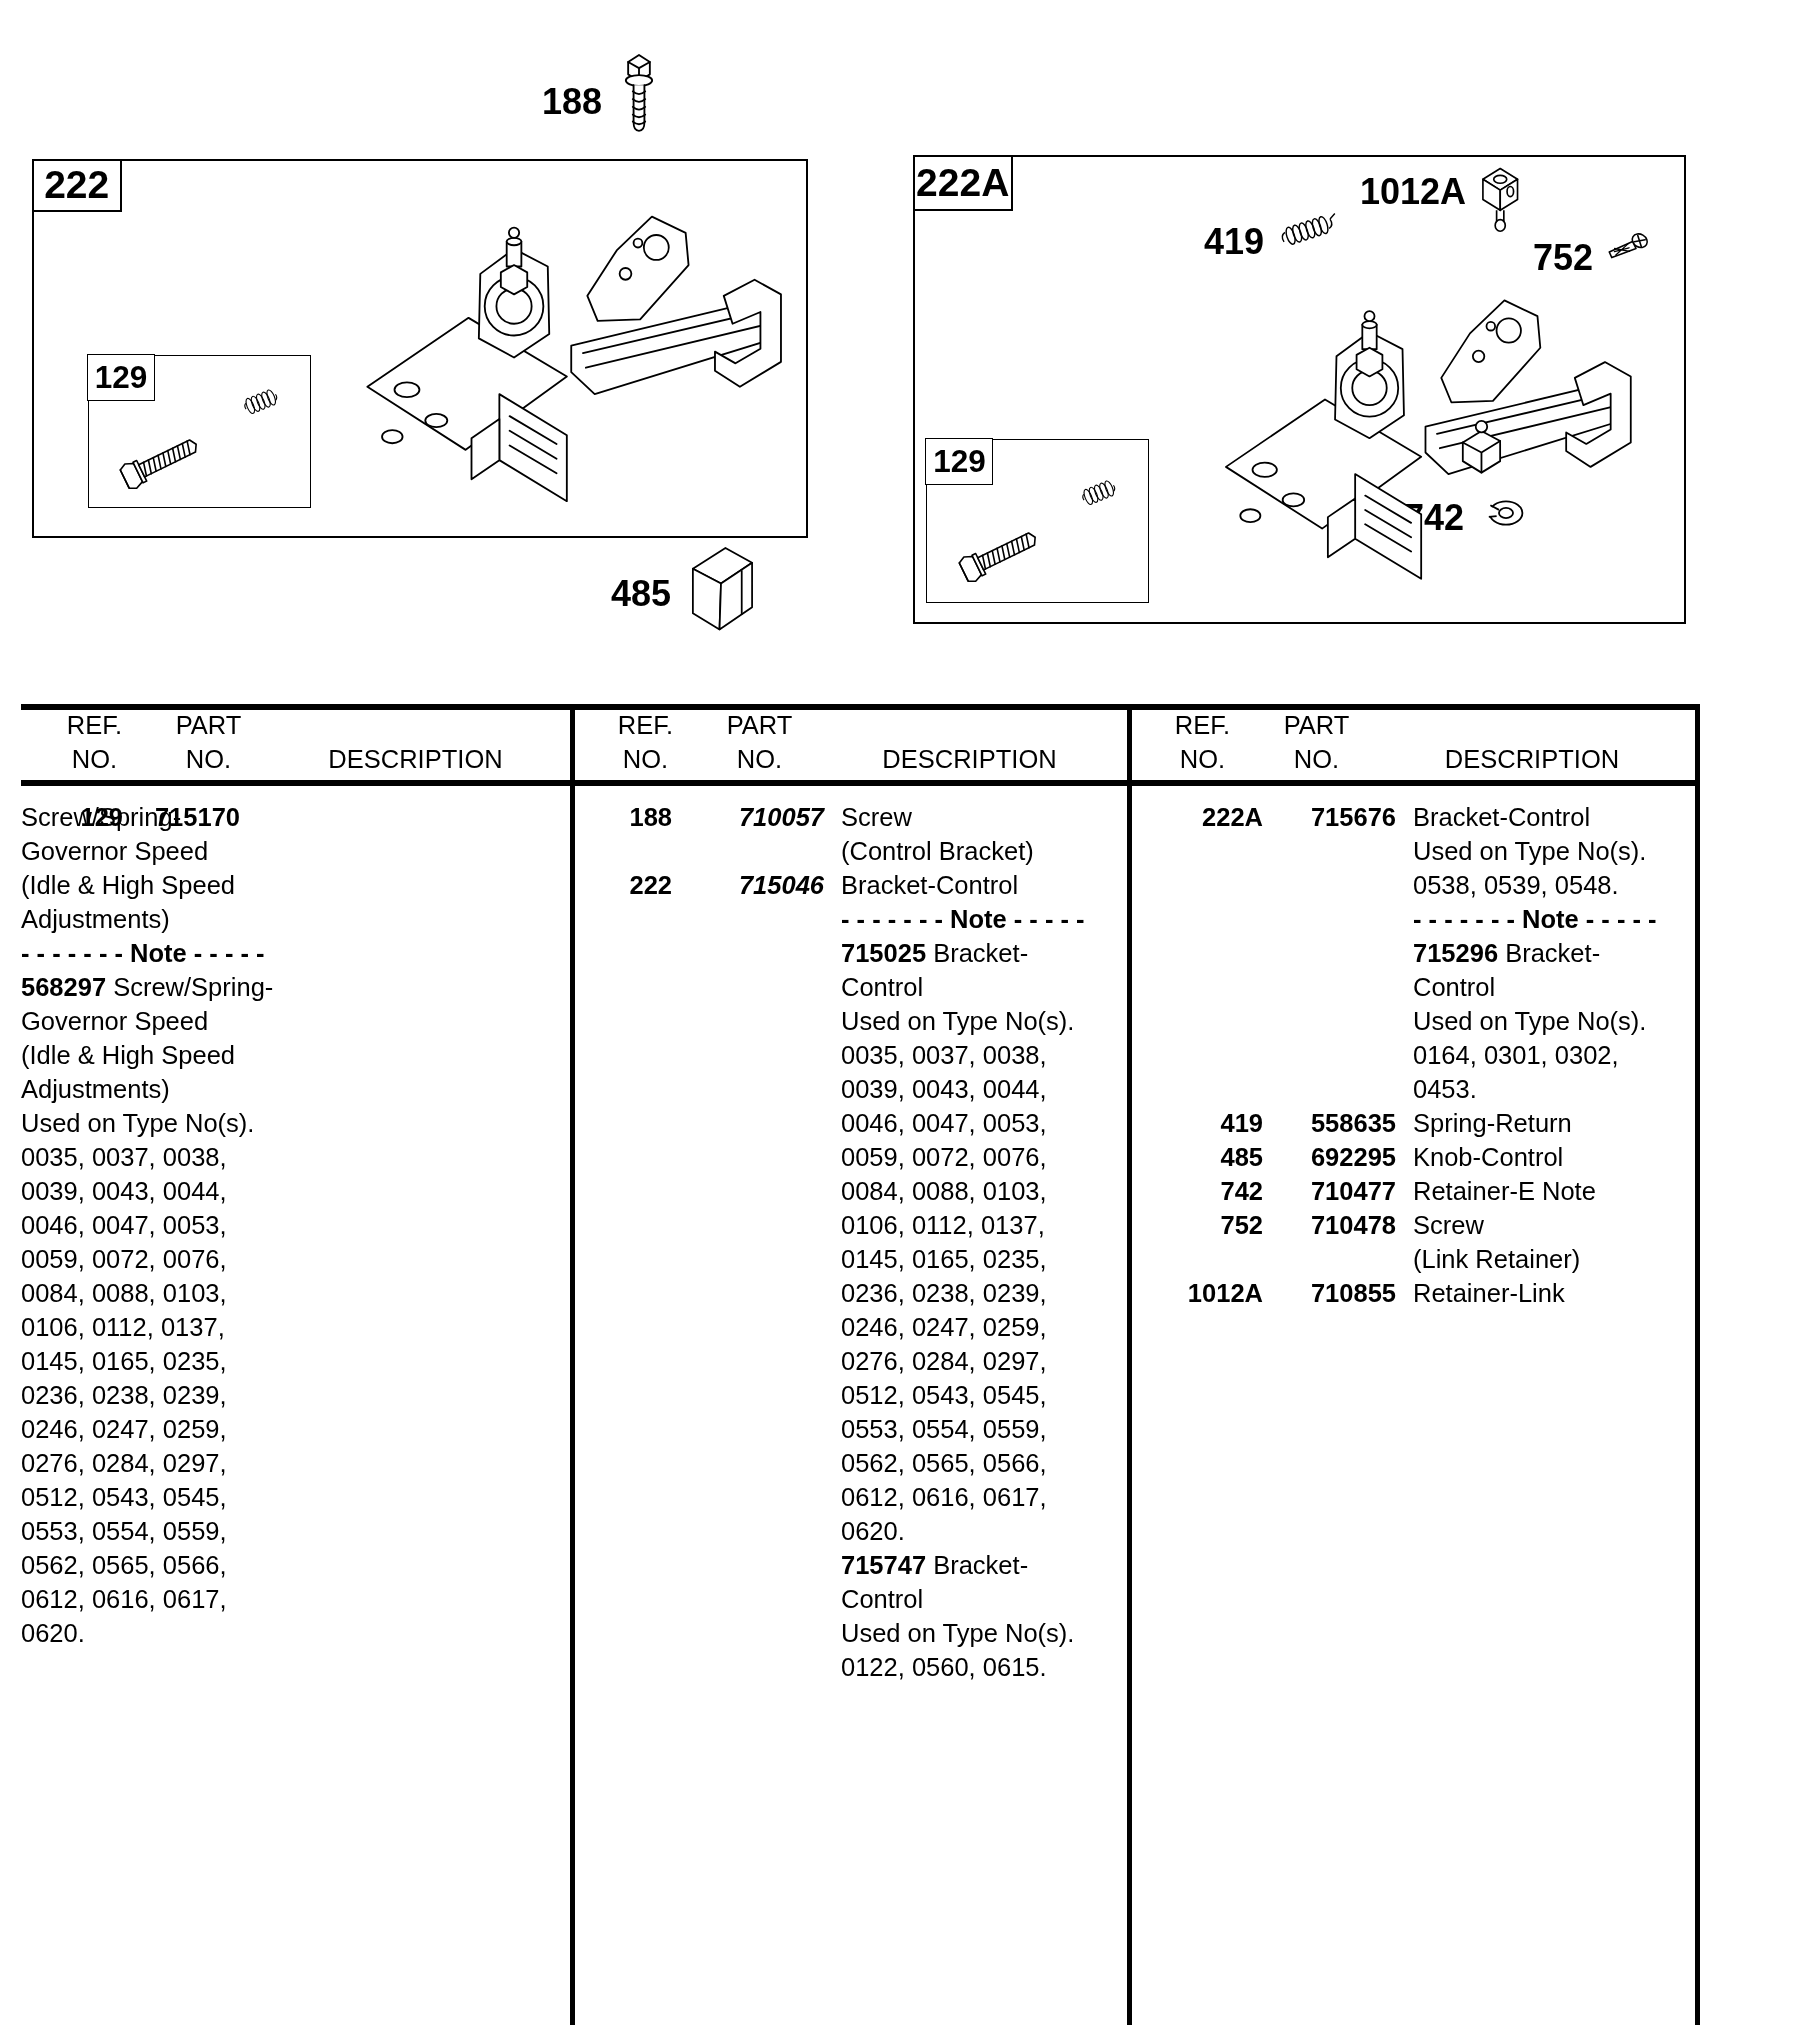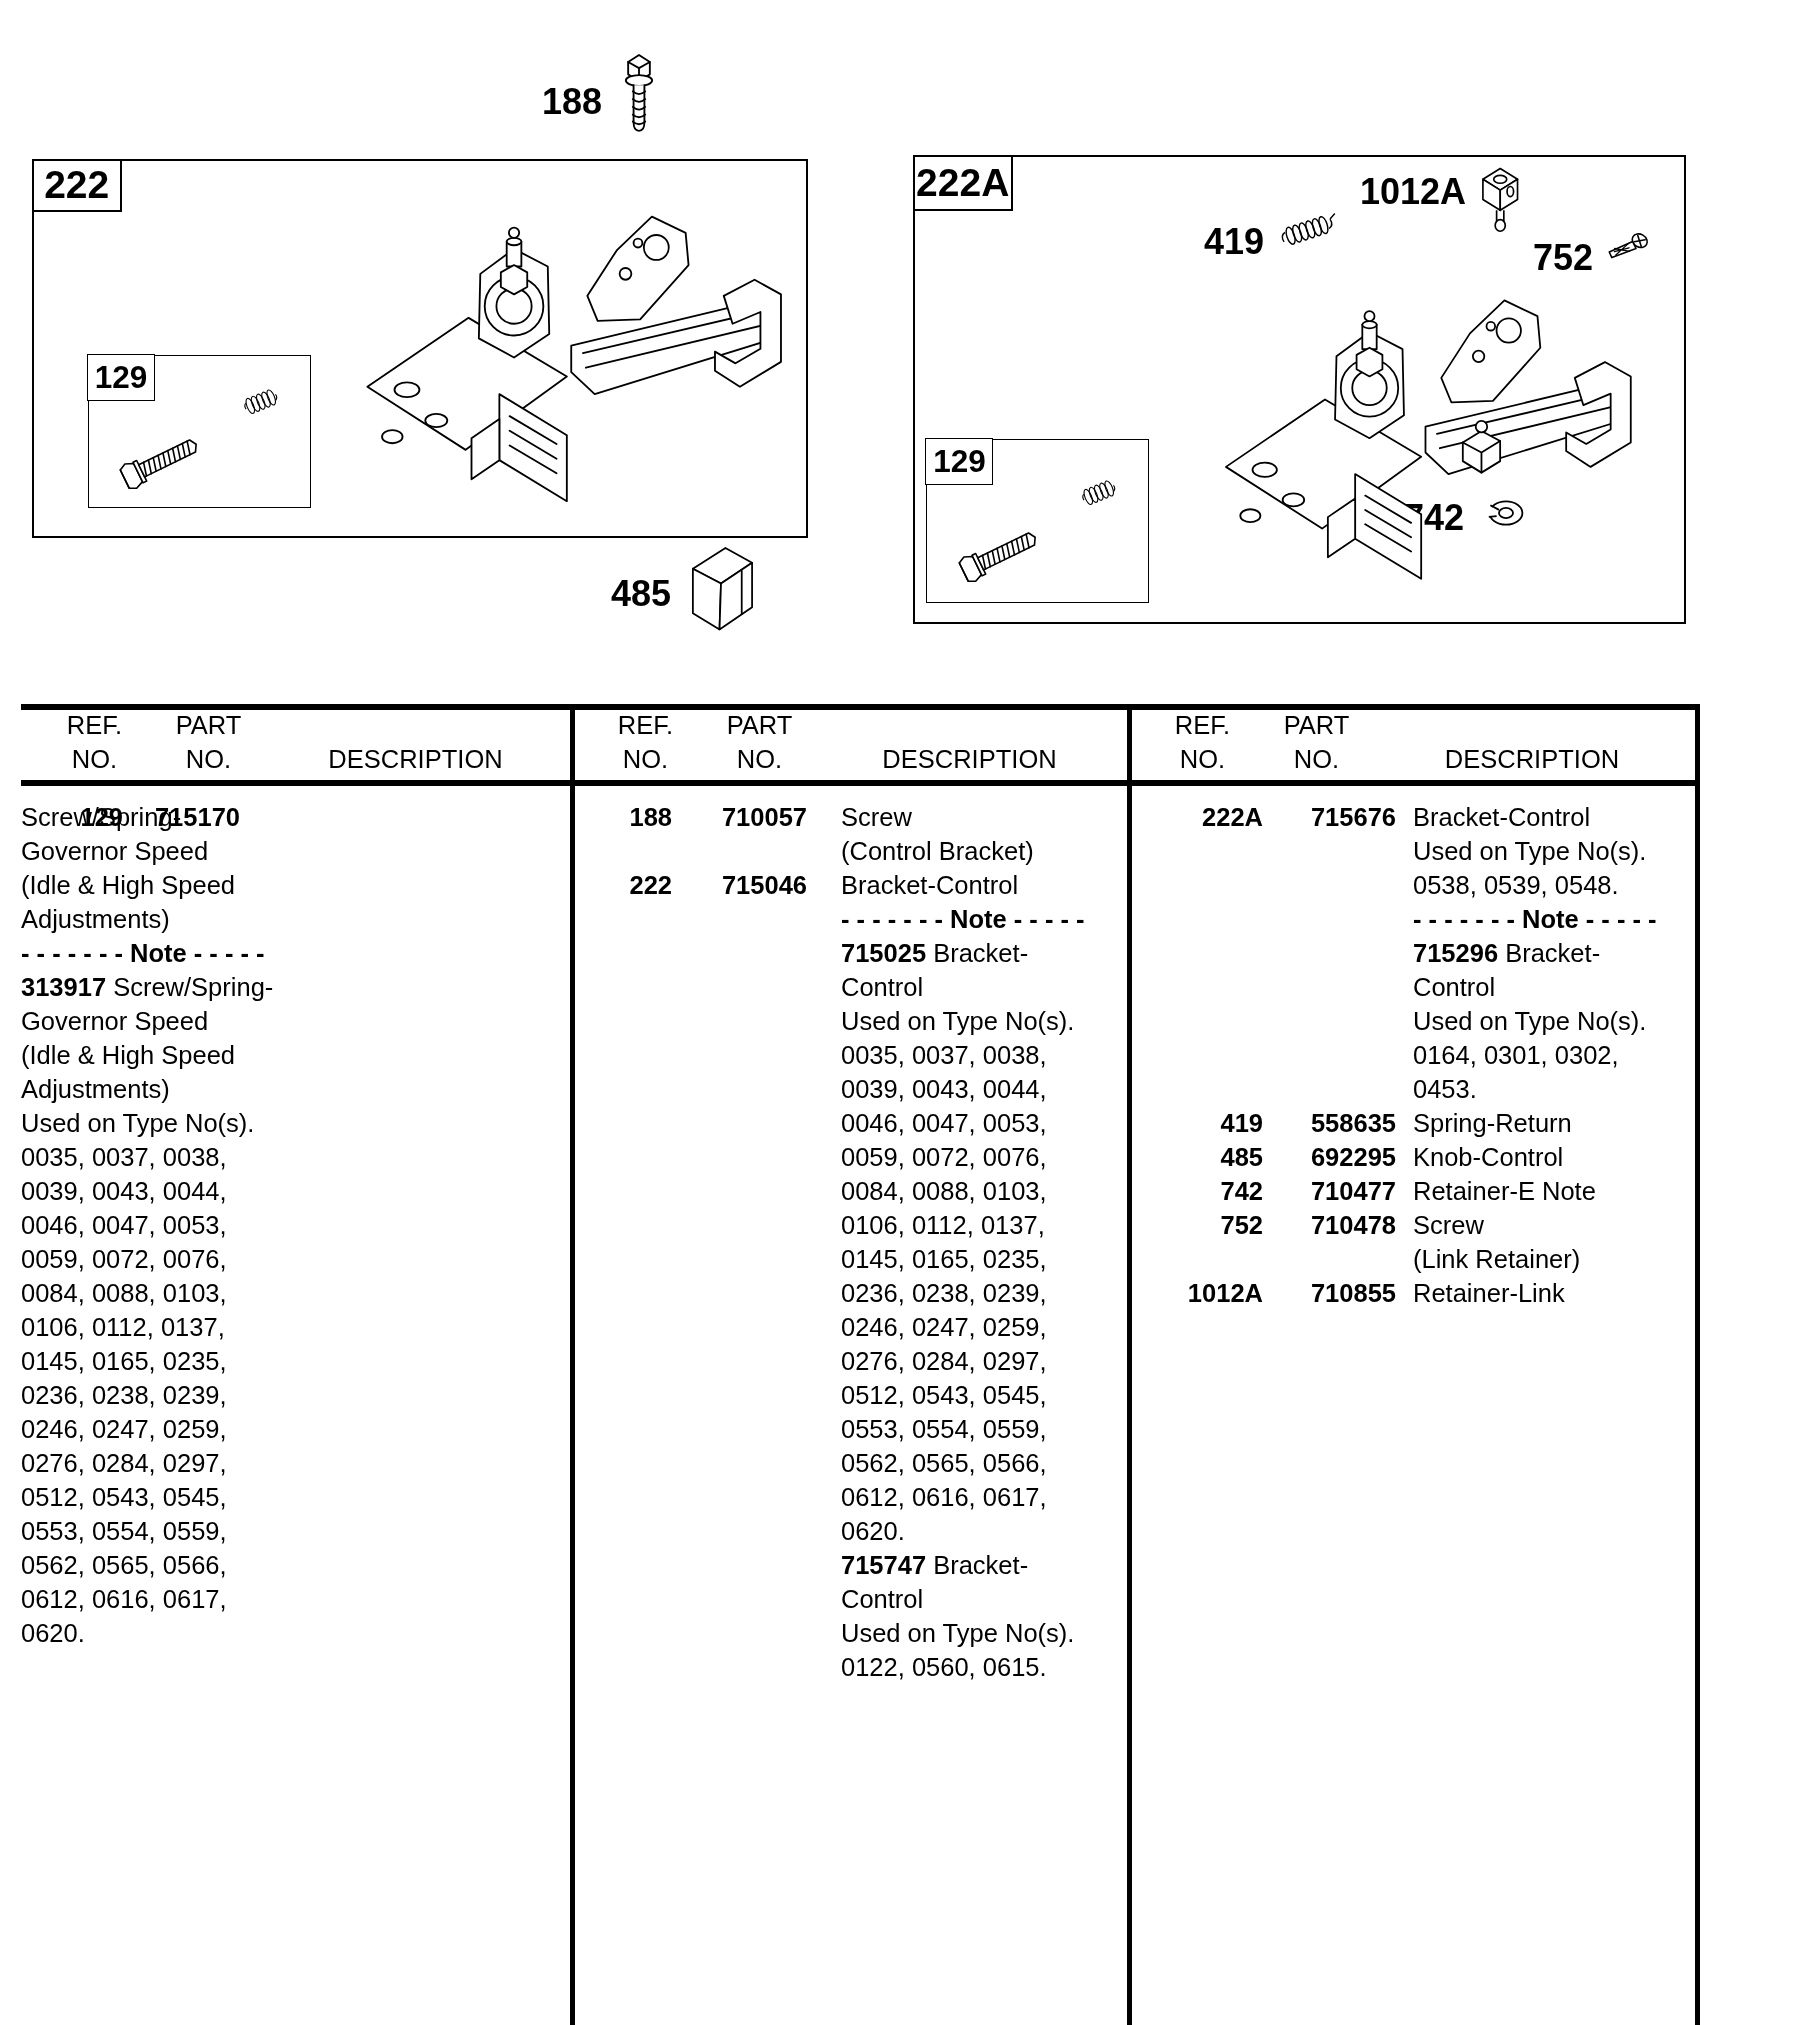--- a/index.html
+++ b/index.html
@@ -24,21 +24,21 @@
   .hdr .c2{position:absolute;left:120px;width:135px;text-align:center;top:0;}
   .hdr .c3{position:absolute;left:238px;right:0;text-align:center;top:34px;}
   
   .panel{position:absolute;top:800px;font-size:25.5px;line-height:34px;}
   .p0{left:21px;width:551px;}
   .p1{left:572px;width:557px;}
   .p2{left:1129px;width:568px;}
   .row{position:relative;}
   .ref,.part{position:absolute;top:0;font-weight:bold;text-align:right;white-space:nowrap;}
   .p0 .ref{left:0;width:102px;} .p0 .part{left:117px;width:102px;} .p0 .desc{}
-  .p1 .ref{left:0;width:100px;} .p1 .part{left:130px;width:105px;} .p1 .desc{margin-left:269px;}
+  .p1 .ref{left:0;width:100px;} .p1 .part{left:147px;width:105px;font-style:italic;} .p1 .desc{margin-left:269px;}
   .p2 .ref{left:0;width:134px;} .p2 .part{left:164px;width:103px;} .p2 .desc{margin-left:284px;}
   .line{white-space:nowrap;}
   .b{font-weight:bold;}
 </style>
 </head>
 <body>
 
 <span class="plabel" style="left:542px;top:84px;">188</span>
 <span class="abs" style="left:615px;top:51px;">
   <svg width="48" height="87" viewBox="0 0 62 112" fill="#fff" stroke="#000" stroke-width="2.4" stroke-linejoin="round" stroke-linecap="round">
@@ -280,21 +280,21 @@
 <div class="panel p0">
     <div class="row">
       <span class="ref">129</span>
       <span class="part">715170</span>
       <div class="desc">
         <div class="line">Screw/Spring-</div>
         <div class="line">Governor Speed</div>
         <div class="line">(Idle &amp; High Speed</div>
         <div class="line">Adjustments)</div>
         <div class="line"><span class="b">- - - - - - - Note - - - - -</span></div>
-        <div class="line"><span class="b">313917</span><span> Screw/Spring-</span></div>
+        <div class="line"><span class="b">568297</span><span> Screw/Spring-</span></div>
         <div class="line">Governor Speed</div>
         <div class="line">(Idle &amp; High Speed</div>
         <div class="line">Adjustments)</div>
         <div class="line">Used on Type No(s).</div>
         <div class="line">0035, 0037, 0038,</div>
         <div class="line">0039, 0043, 0044,</div>
         <div class="line">0046, 0047, 0053,</div>
         <div class="line">0059, 0072, 0076,</div>
         <div class="line">0084, 0088, 0103,</div>
         <div class="line">0106, 0112, 0137,</div>

